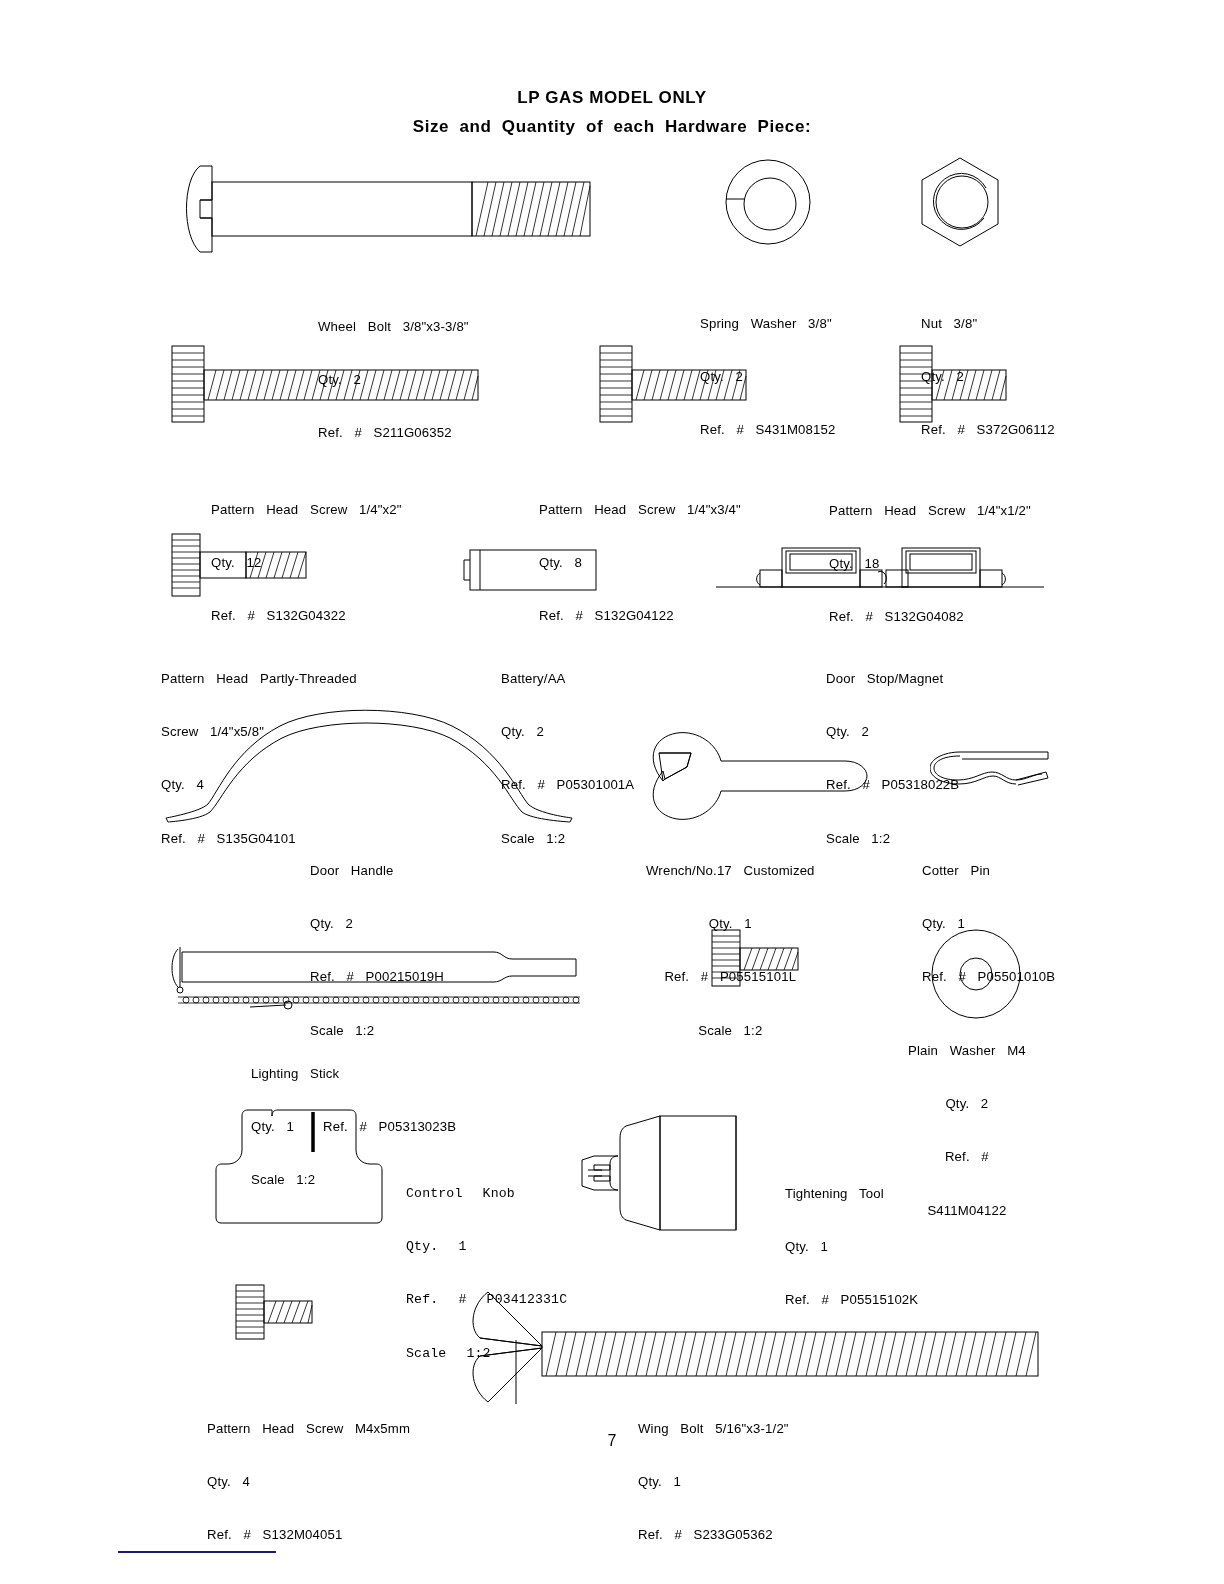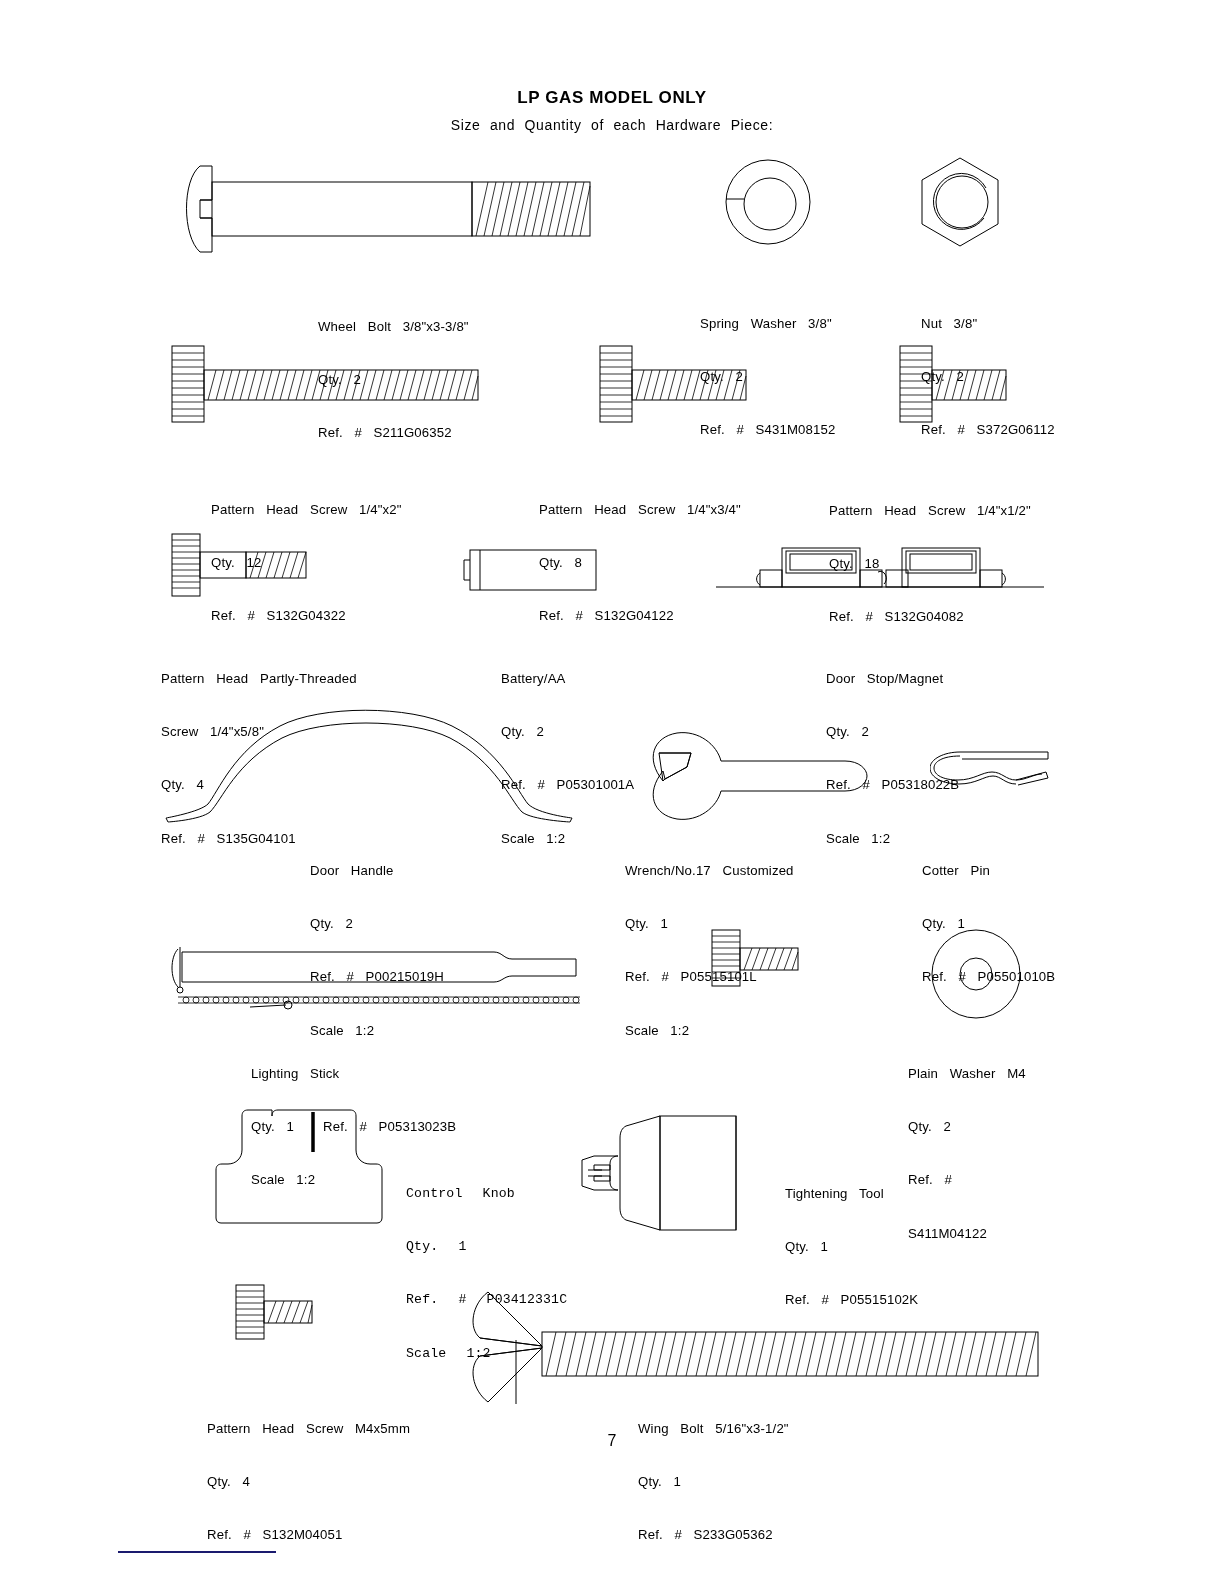--- a/index.html
+++ b/index.html
@@ -28,22 +28,22 @@
     width: 1224px;
     text-align: center;
   }
   .title-line1 {
     font-size: 17px;
     font-weight: bold;
     letter-spacing: 0.6px;
     margin-bottom: 9px;
   }
   .title-line2 {
-    font-size: 14px;
-    font-weight: normal;
+    font-size: 17px;
+    font-weight: bold;
     letter-spacing: 0.6px;
     word-spacing: 5px;
   }
   .label {
     position: absolute;
     font-size: 13.2px;
     line-height: 17.8px;
     white-space: pre;
     word-spacing: 2px;
     letter-spacing: 0.15px;
@@ -356,21 +356,21 @@
   </div>
 
   <svg class="art" style="left:625px; top:731px;" width="250" height="90" viewBox="0 0 250 90">
     <path class="ln" d="M38,50 C20,28 28,6 52,2 C74,-1 92,14 96,30
                         L220,30 C234,30 242,38 242,45 C242,52 234,60 220,60
                         L96,60 C92,76 74,91 52,88 C28,84 20,62 38,40
                         L40,48 L62,36 L66,22 L34,22 Z"></path>
     <path class="ln" d="M34,22 L66,22 L62,36 L40,48 L38,50"></path>
   </svg>
 
-  <div class="label" style="left:625px; top:826px;">
+  <div class="label" style="left:646px; top:826px;text-align:center;">
     <div>Wrench/No.17  Customized</div>
     <div>Qty.  1</div>
     <div>Ref.  #  P05515101L</div>
     <div>Scale  1:2</div>
   </div>
 
   <svg class="art" style="left:930px; top:742px;" width="120" height="50" viewBox="0 0 120 50">
     <path class="ln" d="M30,14 C12,14 4,20 4,26 C4,33 13,38 28,38 C44,38 52,30 62,30 C72,30 76,38 86,38 C96,38 104,32 112,32"></path>
     <path class="ln" d="M30,10 C14,10 0,17 0,26 C0,36 14,42 29,42 C46,42 54,34 63,34 C71,34 75,42 86,42"></path>
     <path class="ln" d="M30,10 L118,10 L118,17 L32,17"></path>
@@ -467,21 +467,21 @@
       <line x1="82" y1="42" x2="88" y2="24"></line>
     </g>
   </svg>
 
 
   <svg class="art" style="left:930px; top:928px;" width="92" height="92" viewBox="0 0 92 92">
     <circle class="ln" cx="46" cy="46" r="44"></circle>
     <circle class="ln" cx="46" cy="46" r="16"></circle>
   </svg>
 
-  <div class="label" style="left:908px; top:1029px;">
+  <div class="label" style="left:908px; top:1006px;text-align:center;">
     <div>Plain  Washer  M4</div>
     <div>Qty.  2</div>
     <div>Ref.  #</div>
     <div>S411M04122</div>
   </div>
 
   <svg class="art" style="left:214px; top:1100px;" width="170" height="125" viewBox="0 0 170 125">
     <path class="ln" d="M58,16 C58,12 60,10 64,10 L136,10 C140,10 142,12 142,16
                         L142,50 C142,58 148,64 156,64
                         L162,64 C166,64 168,66 168,70 L168,118 C168,121 166,123 163,123

